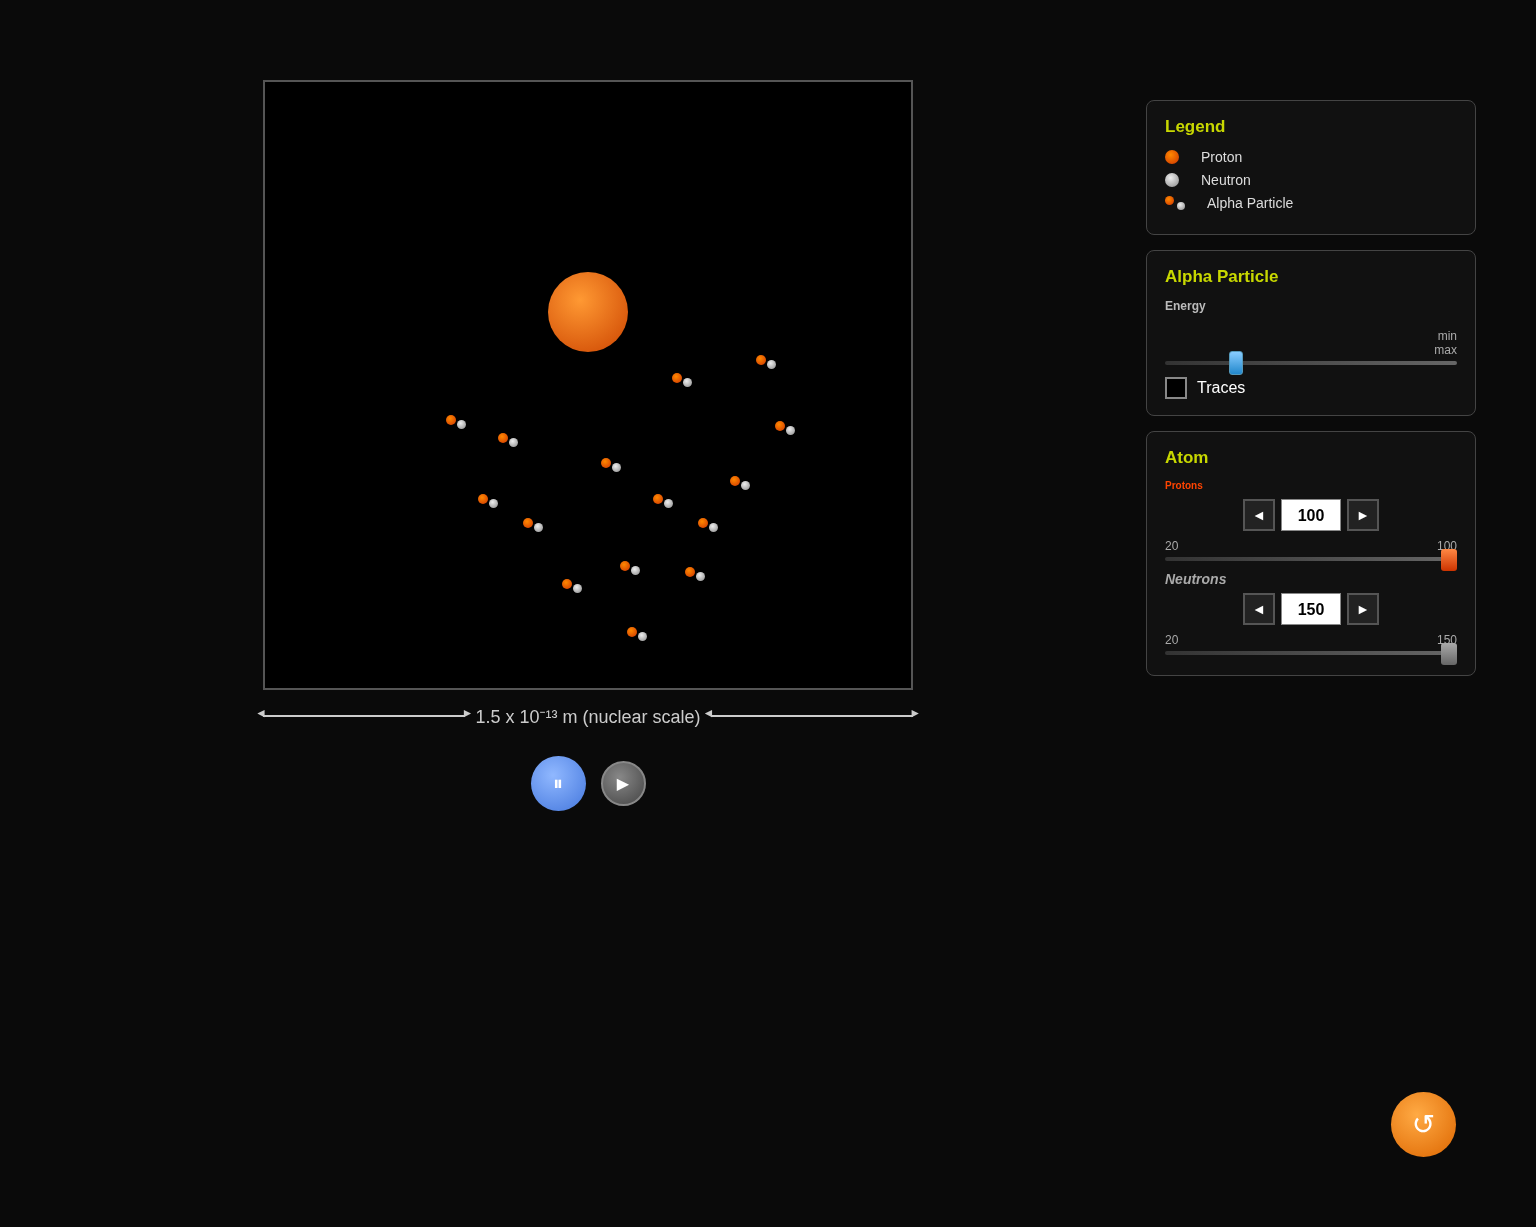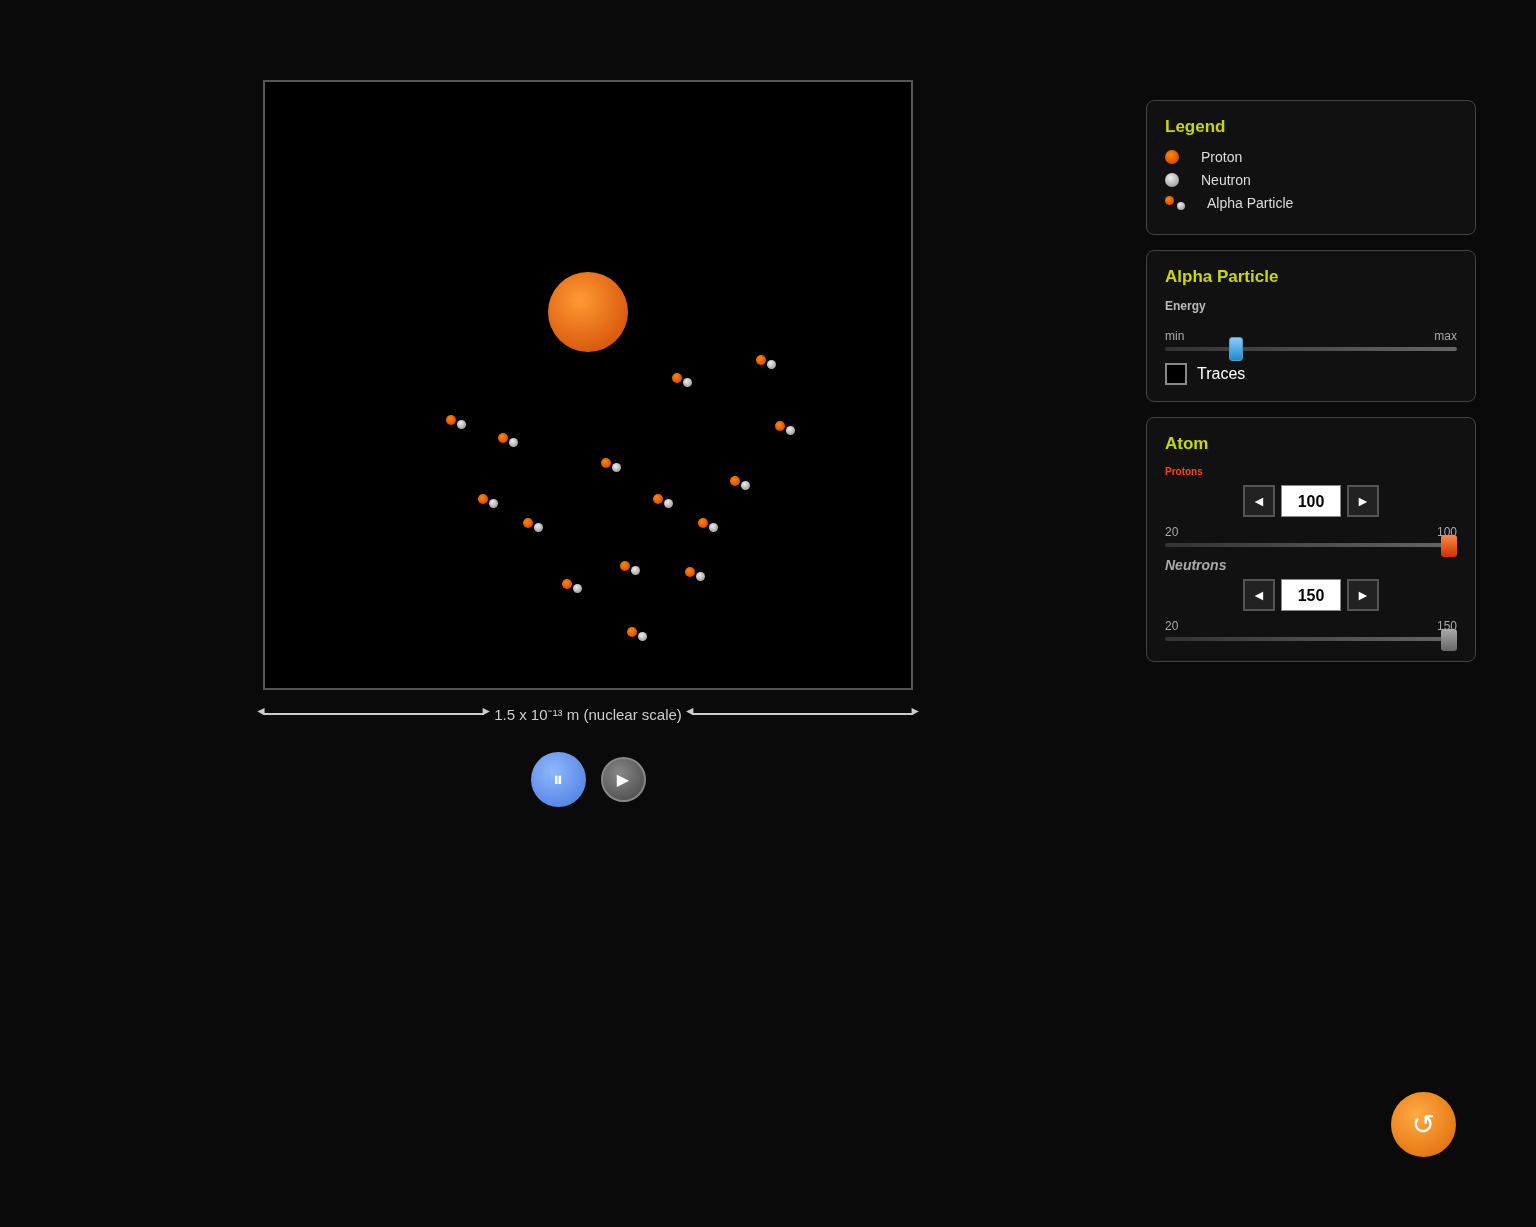--- a/index.html
+++ b/index.html
@@ -142,21 +142,21 @@
       background: #000;
       position: relative;
       overflow: hidden;
     }
 
     .scale-bar {
       display: flex;
       align-items: center;
       margin-top: 14px;
       color: #ccc;
-      font-size: 15px;
+      font-size: 18px;
       gap: 10px;
       width: 650px;
       justify-content: center;
     }
 
     .arrow-line {
       height: 2px;
       background: #ccc;
       position: relative;
       flex: 1;
@@ -283,25 +283,26 @@
 
     .section-label {
       color: #bbb;
       font-size: 12px;
       font-weight: bold;
       margin-bottom: 16px;
     }
 
     .energy-slider-row {
       display: flex;
-      align-items: center;
+      align-items: flex-end;
       justify-content: space-between;
       font-size: 12px;
       color: #aaa;
       margin-bottom: 4px;
+      flex-direction: column;
     }
 
     .slider-track {
       width: 100%;
       height: 4px;
       background: linear-gradient(90deg, #333 0%, #666 100%);
       border-radius: 2px;
       position: relative;
       margin: 4px 0 12px 0;
     }

